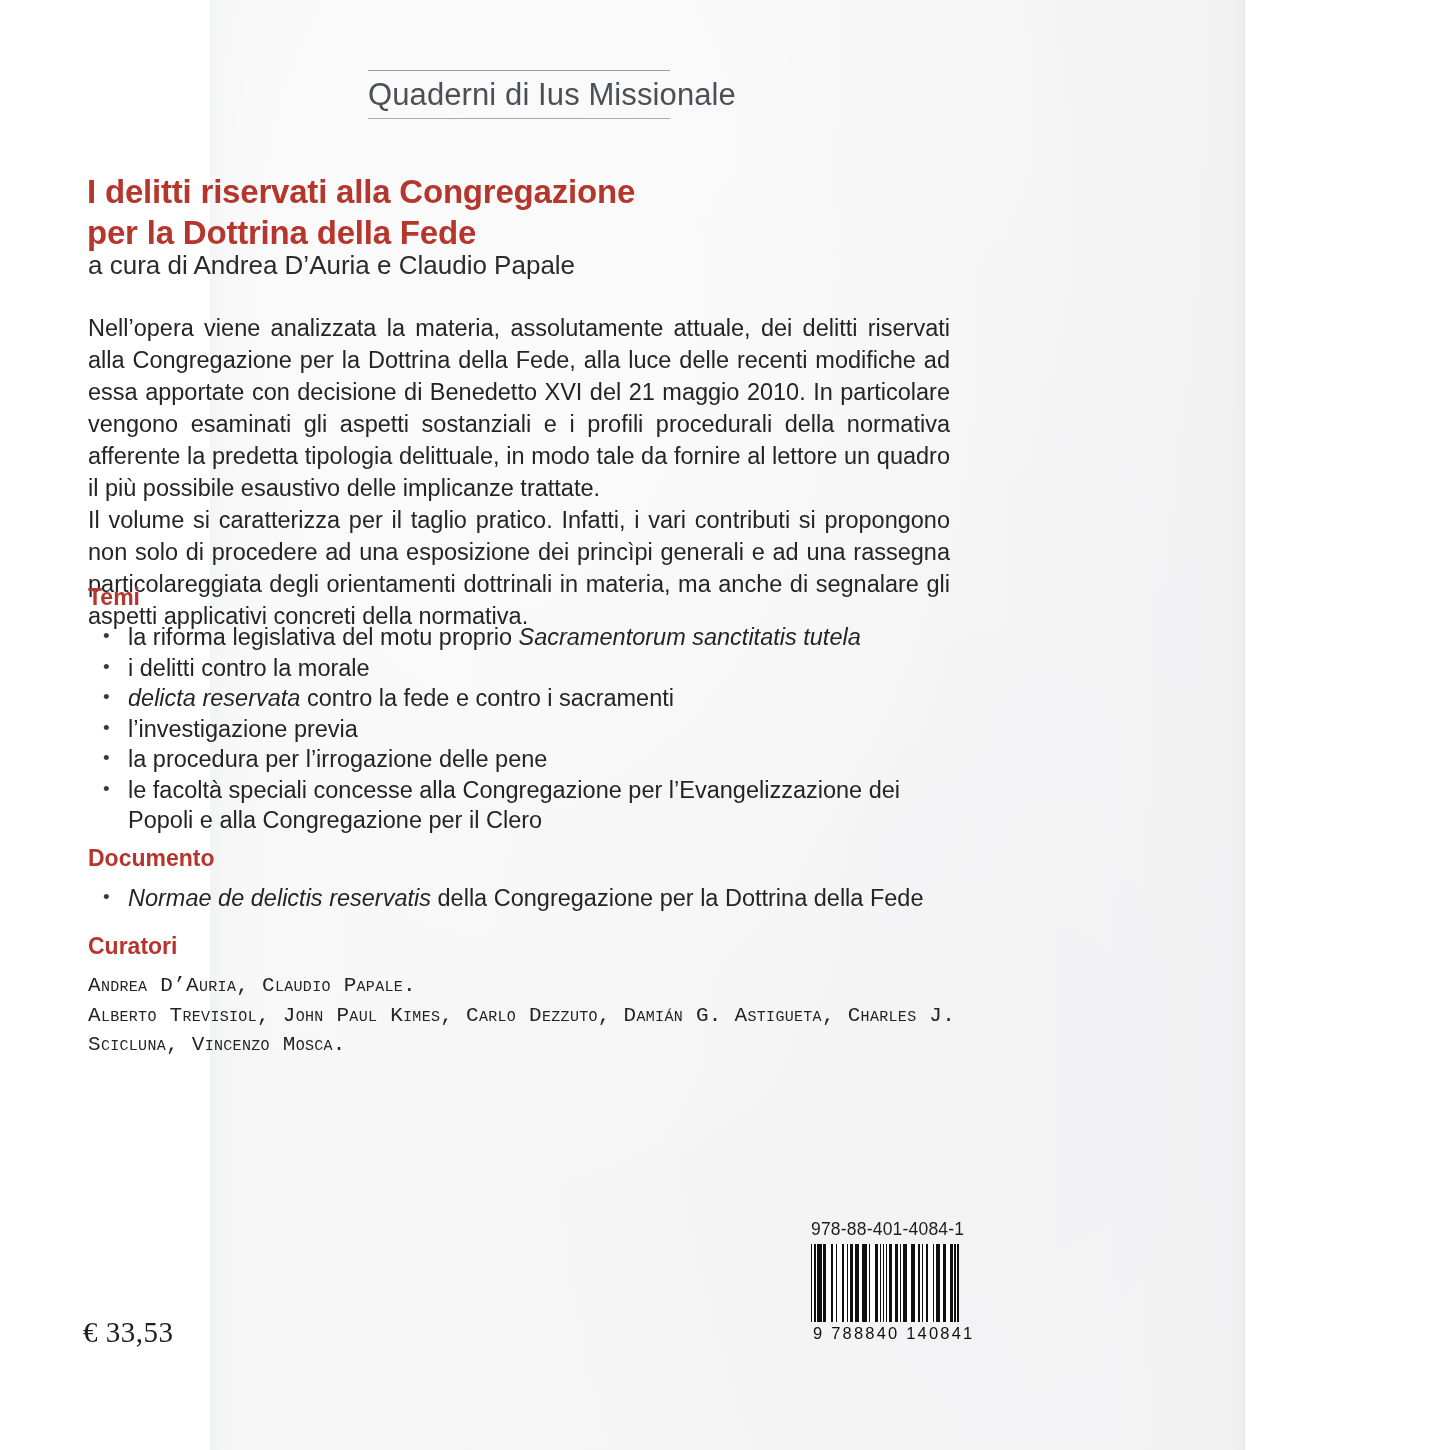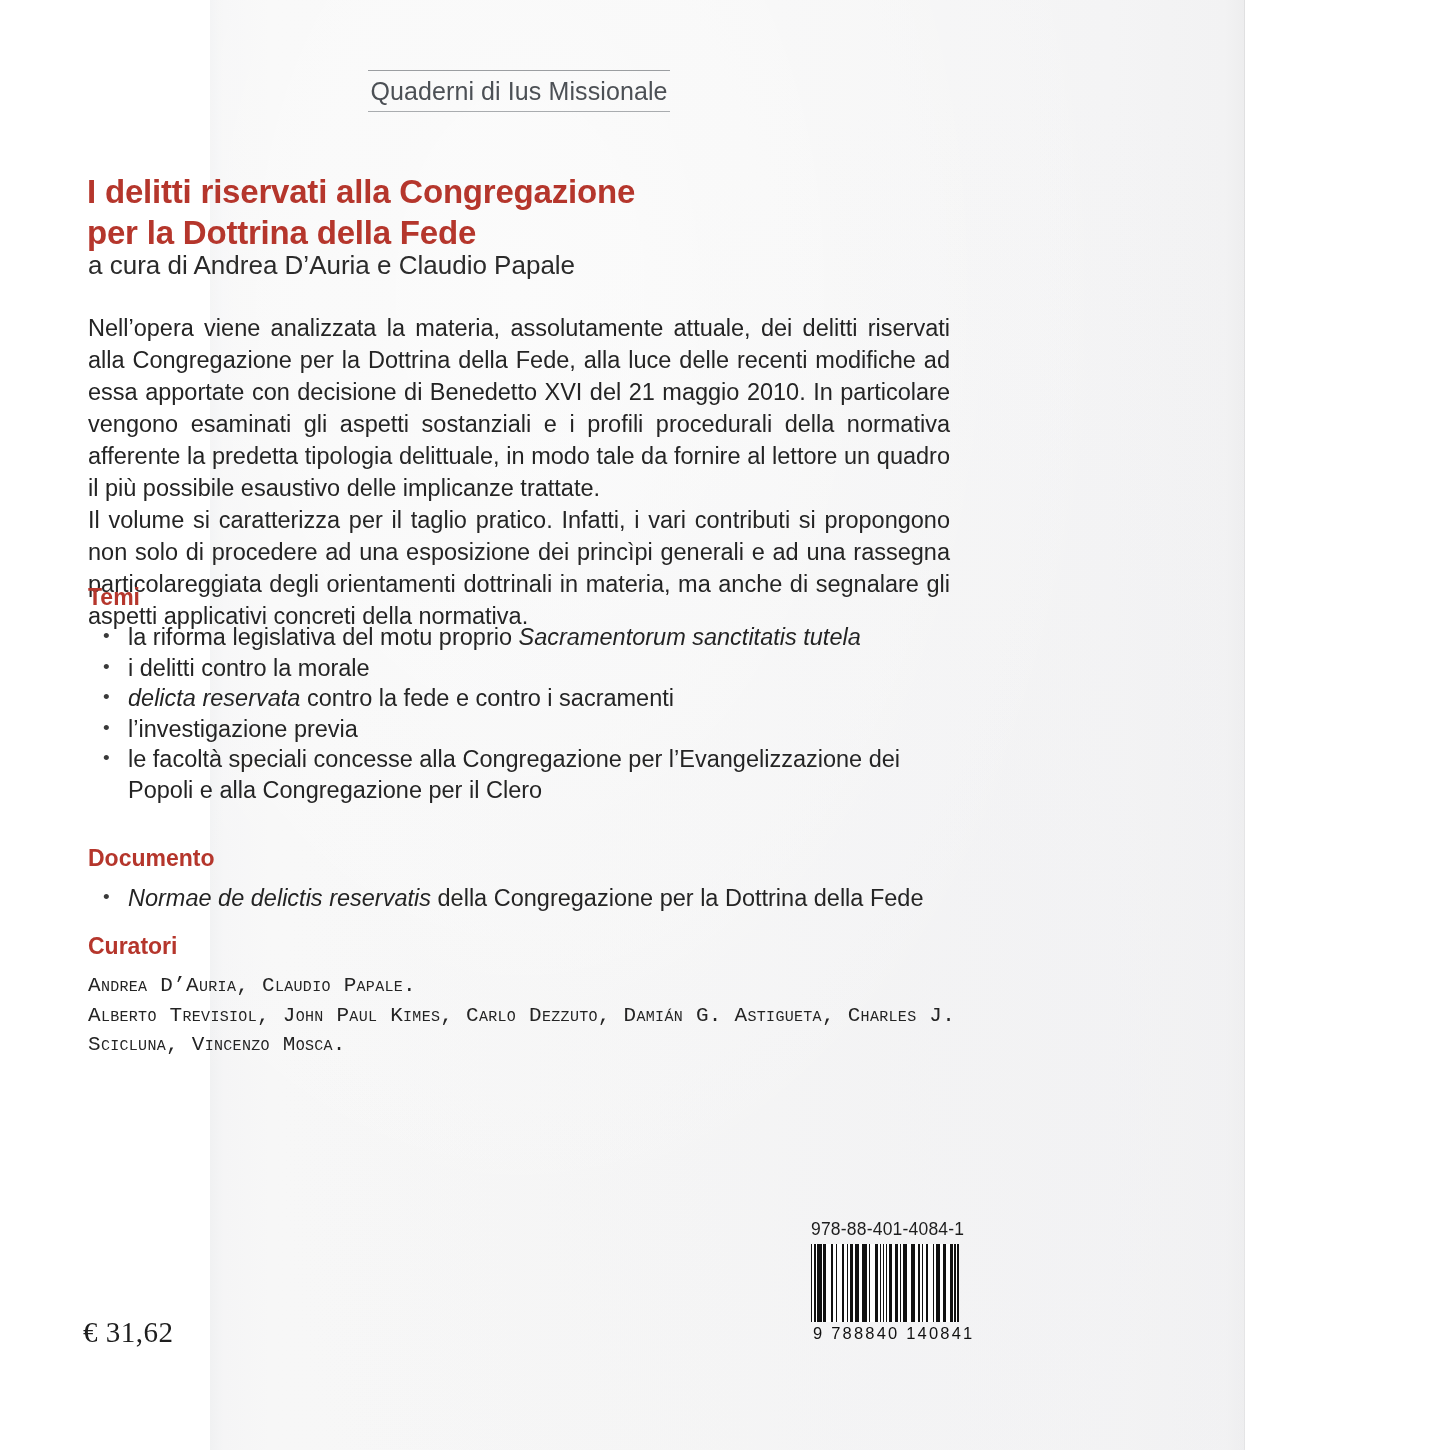--- a/index.html
+++ b/index.html
@@ -68,21 +68,21 @@
     width: 302px;
     text-align: center;
   }
   .series-rule {
     height: 1px;
     background: #9b9ea1;
     width: 100%;
   }
   .series-rule.bottom { background: #a9acaf; }
   .series-title {
-    font-size: 25px;
+    font-size: 31px;
     color: #4c5055;
     letter-spacing: 0.1px;
     padding: 6px 0 5px 0;
     font-weight: 400;
     white-space: nowrap;
   }
 
   
   .title {
     position: absolute;
@@ -247,20 +247,21 @@
       <p>Il volume si caratterizza per il taglio pratico. Infatti, i vari contributi si propongono non solo di procedere ad una esposizione dei princìpi generali e ad una rassegna particolareggiata degli orientamenti dottrinali in materia, ma anche di segnalare gli aspetti applicativi concreti della normativa.</p>
     </div>
 
     <div class="section" id="sec-temi">
       <div class="section-head">Temi</div>
       <ul class="bullets" id="temi-list">
           <li><span>la riforma legislativa del motu proprio </span><span class="it">Sacramentorum sanctitatis tutela</span></li>
           <li><span>i delitti contro la morale</span></li>
           <li><span class="it">delicta reservata</span><span> contro la fede e contro i sacramenti</span></li>
           <li><span>l’investigazione previa</span></li>
+          <li><span>la procedura per l’irrogazione delle pene</span></li>
           <li><span>le facoltà speciali concesse alla Congregazione per l’Evangelizzazione dei Popoli e alla Congregazione per il Clero</span></li>
         </ul>
     </div>
 
     <div class="section" id="sec-documento">
       <div class="section-head">Documento</div>
       <ul class="bullets" id="documento-list">
           <li><span class="it">Normae de delictis reservatis</span><span> della Congregazione per la Dottrina della Fede</span></li>
         </ul>
     </div>
@@ -304,16 +305,16 @@
           <div class="bar" style="left: 121.516px; width: 1.40789px;"></div>
           <div class="bar" style="left: 124.632px; width: 4.52368px;"></div>
           <div class="bar" style="left: 132.421px; width: 2.96579px;"></div>
           <div class="bar" style="left: 138.653px; width: 2.96579px;"></div>
           <div class="bar guard" style="left: 143.326px; width: 1.40789px;"></div>
           <div class="bar guard" style="left: 146.442px; width: 1.40789px;"></div>
         </div>
       <div class="barcode-digits">9 788840 140841</div>
     </div>
 
-    <div class="price">€ 31,62</div>
+    <div class="price">€ 33,53</div>
 
   </div>
 </div>
 
 </body></html>

